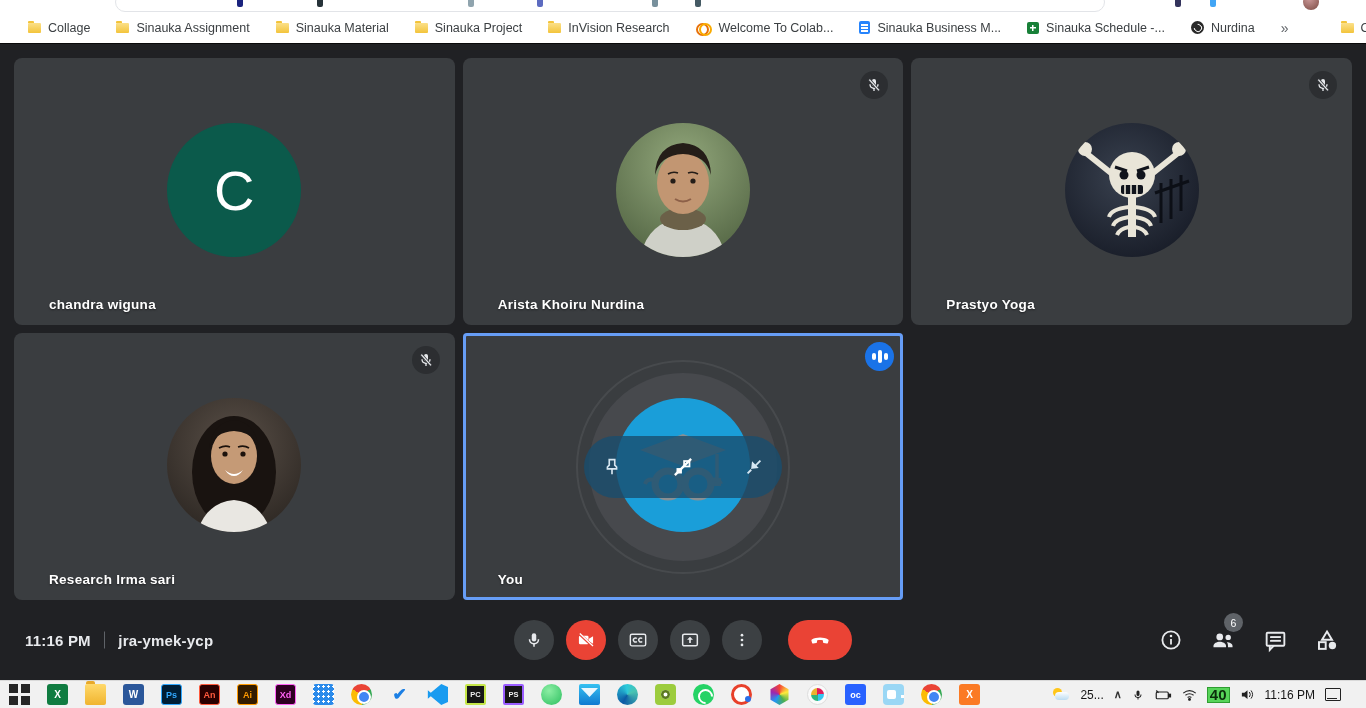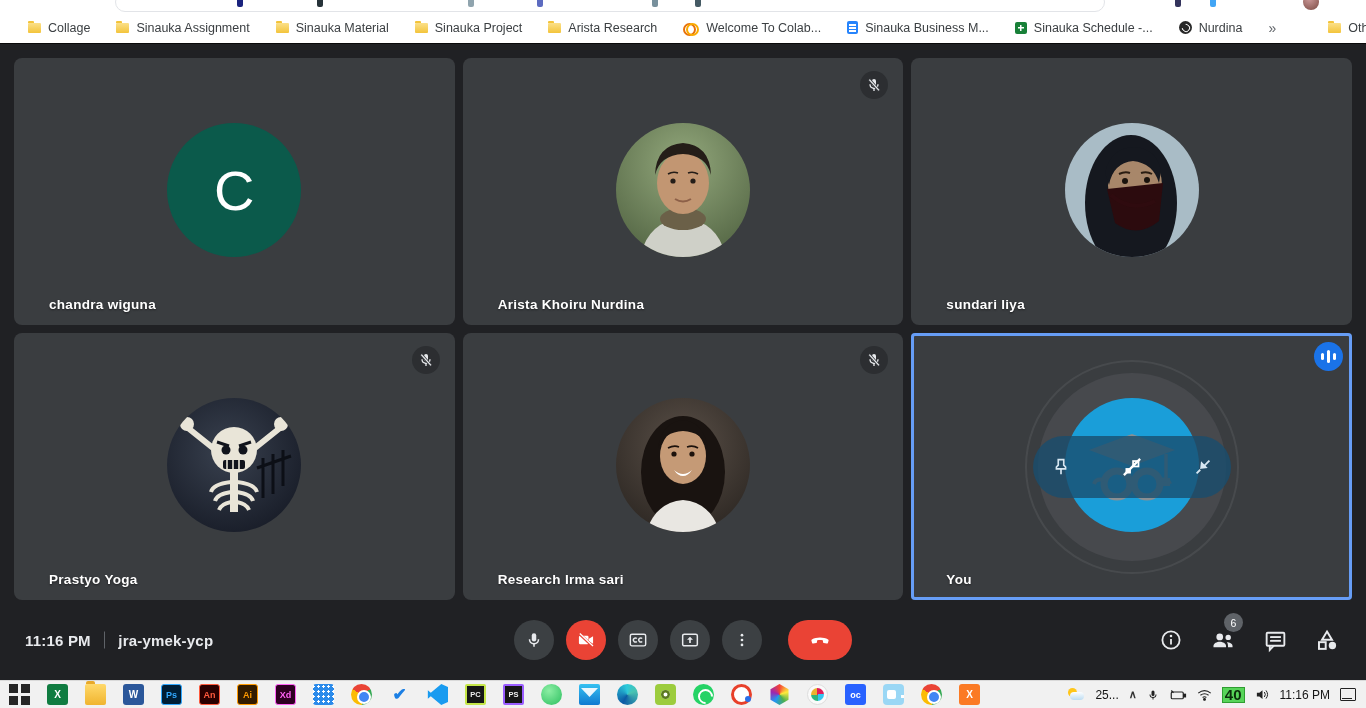--- a/index.html
+++ b/index.html
@@ -137,21 +137,21 @@
       clip-path:polygon(50% 0,93% 25%,93% 75%,50% 100%,7% 75%,7% 25%); border-radius:0; }
   .flower { border-radius:50%; background:#fafafa; border:1px solid #ddd; position:relative; }
   .flower::after { content:""; position:absolute; left:3px; top:3px; width:13px; height:13px; border-radius:50%;
       background:conic-gradient(#e01e5a 0 90deg,#36c5f0 0 180deg,#2eb67d 0 270deg,#ecb22e 0 360deg); }
   .ocapp { background:#2962ff; color:#fff; font-size:9px; }
   .vidblue { background:#9ad7f5; border-radius:4px; position:relative; }
   .vidblue::after { content:""; position:absolute; left:4px; top:6px; width:9px; height:9px; border-radius:2px;
       background:#fff; box-shadow:11px 2px 0 -3px #fff; }
   .xampp { background:#fb7a24; color:#fff; }
 
-  .tray { margin-left:auto; display:flex; align-items:center; gap:10px; padding-right:10px;
+  .tray { margin-left:auto; display:flex; align-items:center; gap:10px; padding-right:25px;
           font-size:12px; color:#151515; }
   .weather { width:18px; height:14px; position:relative; }
   .weather::before { content:""; position:absolute; left:1px; top:0; width:9px; height:9px;
       border-radius:50%; background:#ffc61a; }
   .weather::after { content:""; position:absolute; left:3px; top:4px; width:14px; height:8px;
       border-radius:6px; background:linear-gradient(#fdfeff,#bcdcf2); }
   .chev { font-size:11px; color:#333; font-weight:bold; }
   .batt40 { background:#57d459; border:1px solid #2f9e31; color:#0b2d0b; font-weight:bold;
             font-size:15px; padding:0 2px; line-height:14px; }
   .traytime { font-size:12px; }
@@ -190,21 +190,21 @@
     <div class="bm">
       <span class="bm-folder"></span>
       <span>Sinauka Material</span>
     </div>
     <div class="bm">
       <span class="bm-folder"></span>
       <span>Sinauka Project</span>
     </div>
     <div class="bm">
       <span class="bm-folder"></span>
-      <span>Arista Research</span>
+      <span>InVision Research</span>
     </div>
     <div class="bm">
       <span class="bm-colab"></span>
       <span>Welcome To Colab...</span>
     </div>
     <div class="bm">
       <span class="bm-docs"></span>
       <span>Sinauka Business M...</span>
     </div>
     <div class="bm">
@@ -257,36 +257,20 @@
           <svg width="16" height="16" viewBox="0 0 24 24" fill="#e8eaed">
             <path d="M12 14a3 3 0 0 0 3-3V6a3 3 0 0 0-6 0v5a3 3 0 0 0 3 3z"></path>
             <path d="M17 11a5 5 0 0 1-10 0H5a7 7 0 0 0 6 6.92V21h2v-3.08A7 7 0 0 0 19 11h-2z"></path>
             <line x1="4.5" y1="3.5" x2="19.5" y2="20.5" stroke="#3a3d40" stroke-width="4.5"></line>
             <line x1="5" y1="4" x2="19.5" y2="20" stroke="#e8eaed" stroke-width="2"></line>
           </svg>
         </div>
         <div class="name">Arista Khoiru Nurdina</div>
       </div>
 
-      <div class="tile">
-        <div class="avatar">
-          <svg width="134" height="134" viewBox="0 0 134 134">
-            <rect width="134" height="134" fill="#a9bcc6"></rect>
-            <ellipse cx="66" cy="80" rx="46" ry="68" fill="#15181f"></ellipse>
-            <ellipse cx="70" cy="62" rx="27" ry="33" fill="#a8876a"></ellipse>
-            <path d="M40 50 Q46 24 70 24 Q92 26 96 48 L94 60 Q88 40 68 38 Q48 40 44 62 Z" fill="#15181f"></path>
-            <circle cx="60" cy="58" r="3" fill="#1a130d"></circle>
-              <circle cx="82" cy="57" r="3" fill="#1a130d"></circle>
-            <path d="M54 51 q6 -3 11 -1 M76 50 q6 -2 11 1" stroke="#2a1d12" stroke-width="2" fill="none"></path>
-            <path d="M42 66 L98 60 L94 98 Q72 116 50 100 Z" fill="#2c0b0e"></path>
-            <path d="M46 72 q20 18 44 6" stroke="#45121622" stroke-width="4" fill="none"></path>
-          </svg>
-        </div>
-        <div class="name">sundari liya</div>
-      </div>
 
       <div class="tile">
         <div class="avatar">
           <svg width="134" height="134" viewBox="0 0 134 134">
             <defs>
                 <radialGradient id="skbg" cx="45%" cy="40%" r="75%">
               <stop offset="0" stop-color="#39414f"></stop>
                   <stop offset="1" stop-color="#131722"></stop>
                 </radialGradient>
               </defs>

